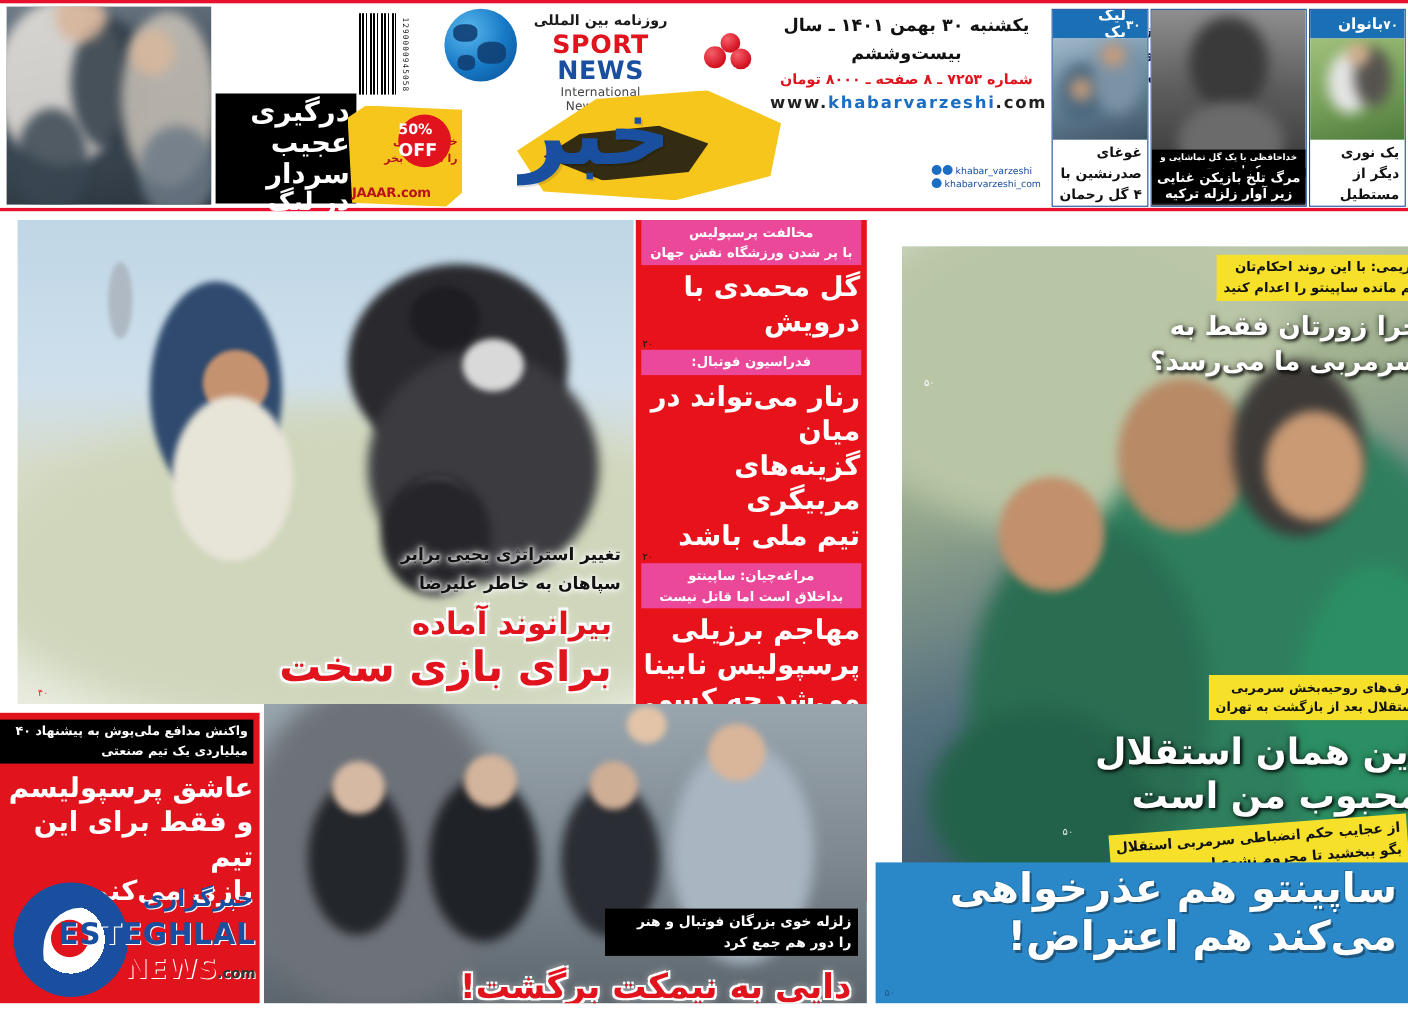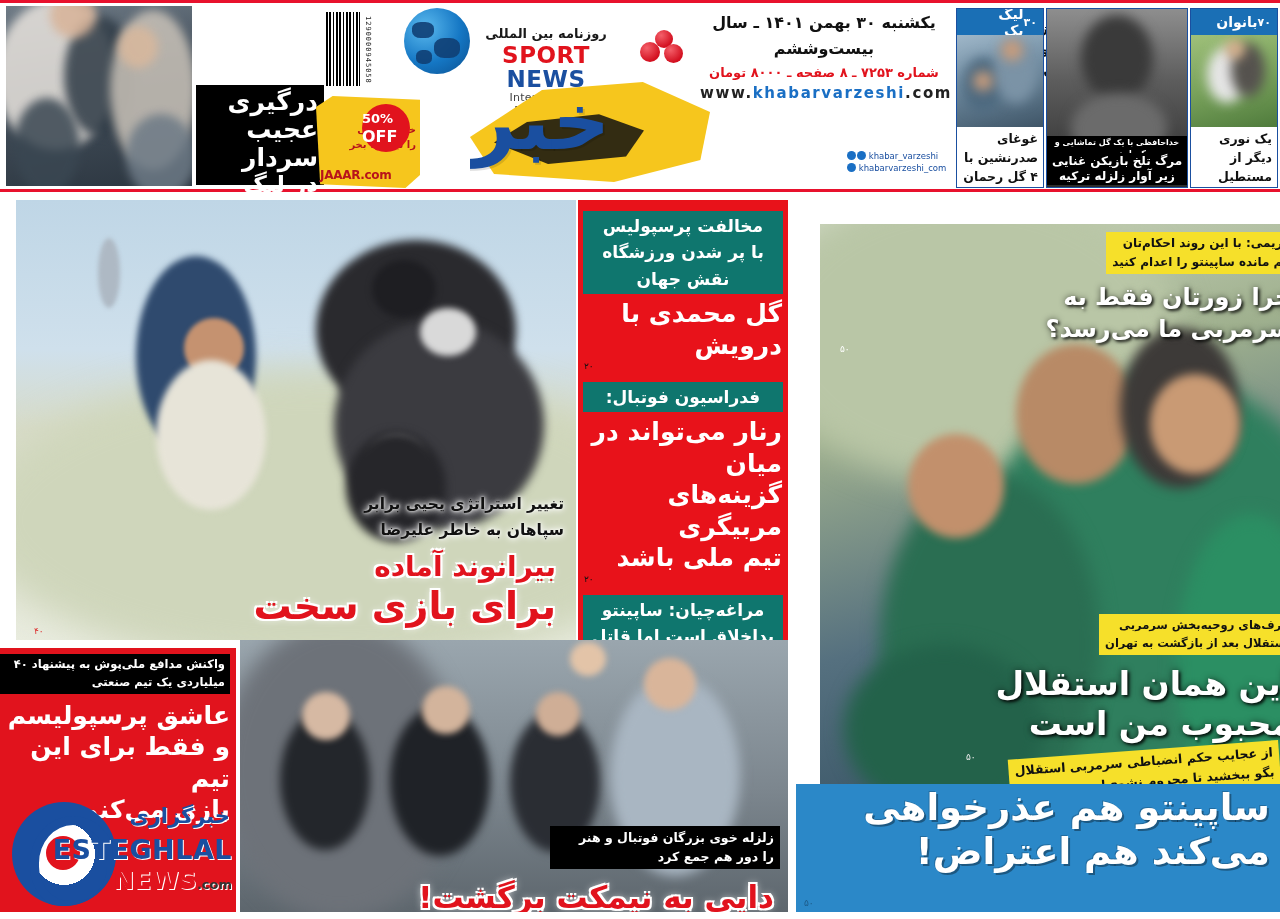--- a/index.html
+++ b/index.html
@@ -44,21 +44,21 @@
   .promo-badge{position:absolute;left:46px;top:8px;width:48px;height:48px;border-radius:50%;
      background:#e1131d;color:#fff;text-align:left;}
   .promo-badge .p1{font-size:13px;font-weight:800;line-height:20px;padding-top:5px;}
   .promo-badge .p2{font-size:16px;font-weight:800;line-height:16px;}
 
   
   .globe{position:absolute;left:404px;top:8px;width:66px;height:66px;border-radius:50%;
      background:radial-gradient(circle at 32% 30%,#5ab9ee 0%,#1577c4 55%,#0b4f8f 100%);
      overflow:hidden;}
   .globe .land{position:absolute;background:#0f3f74;border-radius:40%;opacity:.9;}
-  .sportnews{position:absolute;left:478px;top:12px;width:136px;text-align:center;margin-top:14px;}
+  .sportnews{position:absolute;left:478px;top:12px;width:136px;text-align:center;}
   .sn-fa{font-size:13px;font-weight:800;color:#1a1a1a;line-height:1.3;}
   .sn-sport{font-size:23px;font-weight:800;letter-spacing:.5px;line-height:1.05;}
   .sn-sport .s1{color:#e1131d;}
   .sn-sport .s2{color:#1a4fa0;}
   .sn-sub{font-size:11px;color:#444;letter-spacing:.2px;}
 
   
   .cherries{position:absolute;left:640px;top:30px;width:44px;height:38px;}
   .cherries i{position:absolute;border-radius:50%;background:radial-gradient(circle at 34% 30%,#f4606a,#d31020 70%);display:block;}
 
@@ -130,22 +130,22 @@
   .est-badge .inner{position:absolute;left:18px;top:14px;width:68px;height:76px;
      border:9px solid #1a4fa0;border-radius:50% 50% 46% 46%;}
   .est-badge .dot{position:absolute;left:34px;top:34px;width:34px;height:34px;border-radius:50%;background:#e1131d;}
   .est-fa{position:absolute;right:4px;top:10px;font-size:21px;font-weight:800;color:#1a4fa0;
      text-shadow:1px 1px 0 #fff;}
   .est-en{position:absolute;right:2px;top:40px;font-size:27px;font-weight:800;color:#1a4fa0;
      letter-spacing:.5px;direction:ltr;text-shadow:1px 1px 0 #fff;}
   .est-news{position:absolute;right:2px;top:72px;font-size:25px;font-weight:800;color:#e1131d;
      direction:ltr;text-shadow:1px 1px 0 #fff;}
   .est-news em{font-style:normal;font-size:13px;color:#333;}
-  .mr-kick{background:#0f766e;color:#fff;font-size:17px;font-weight:700;text-align:center;
-     line-height:1.55;padding:2px 4px;margin:11px 5px 4px 5px;}
+  .mr-kick{background:#ec4899;color:#fff;font-size:12px;font-weight:700;text-align:center;
+     line-height:1.55;padding:2px 4px;margin:0 5px 4px 5px;}
   .mr-head{color:#fff;font-weight:800;text-align:right;padding:0 6px;line-height:1.26;}
   .mr-head.big{font-size:25px;}
   .mr-num{color:#111;font-size:9px;text-align:left;padding:0 6px;}
 
   .mid-red2{position:absolute;left:578px;top:8px;width:210px;height:620px;background:#e8121a;overflow:hidden;}
 
   .mid-photo{position:absolute;left:240px;top:448px;width:548px;height:272px;overflow:hidden;
      background:linear-gradient(180deg,#9aa6ae 0%,#7c868e 55%,#5d666d 100%);}
   .mid-cap{position:absolute;right:8px;top:186px;width:218px;background:#000;color:#fff;
      font-size:12.5px;font-weight:700;text-align:right;line-height:1.55;padding:2px 6px;}

